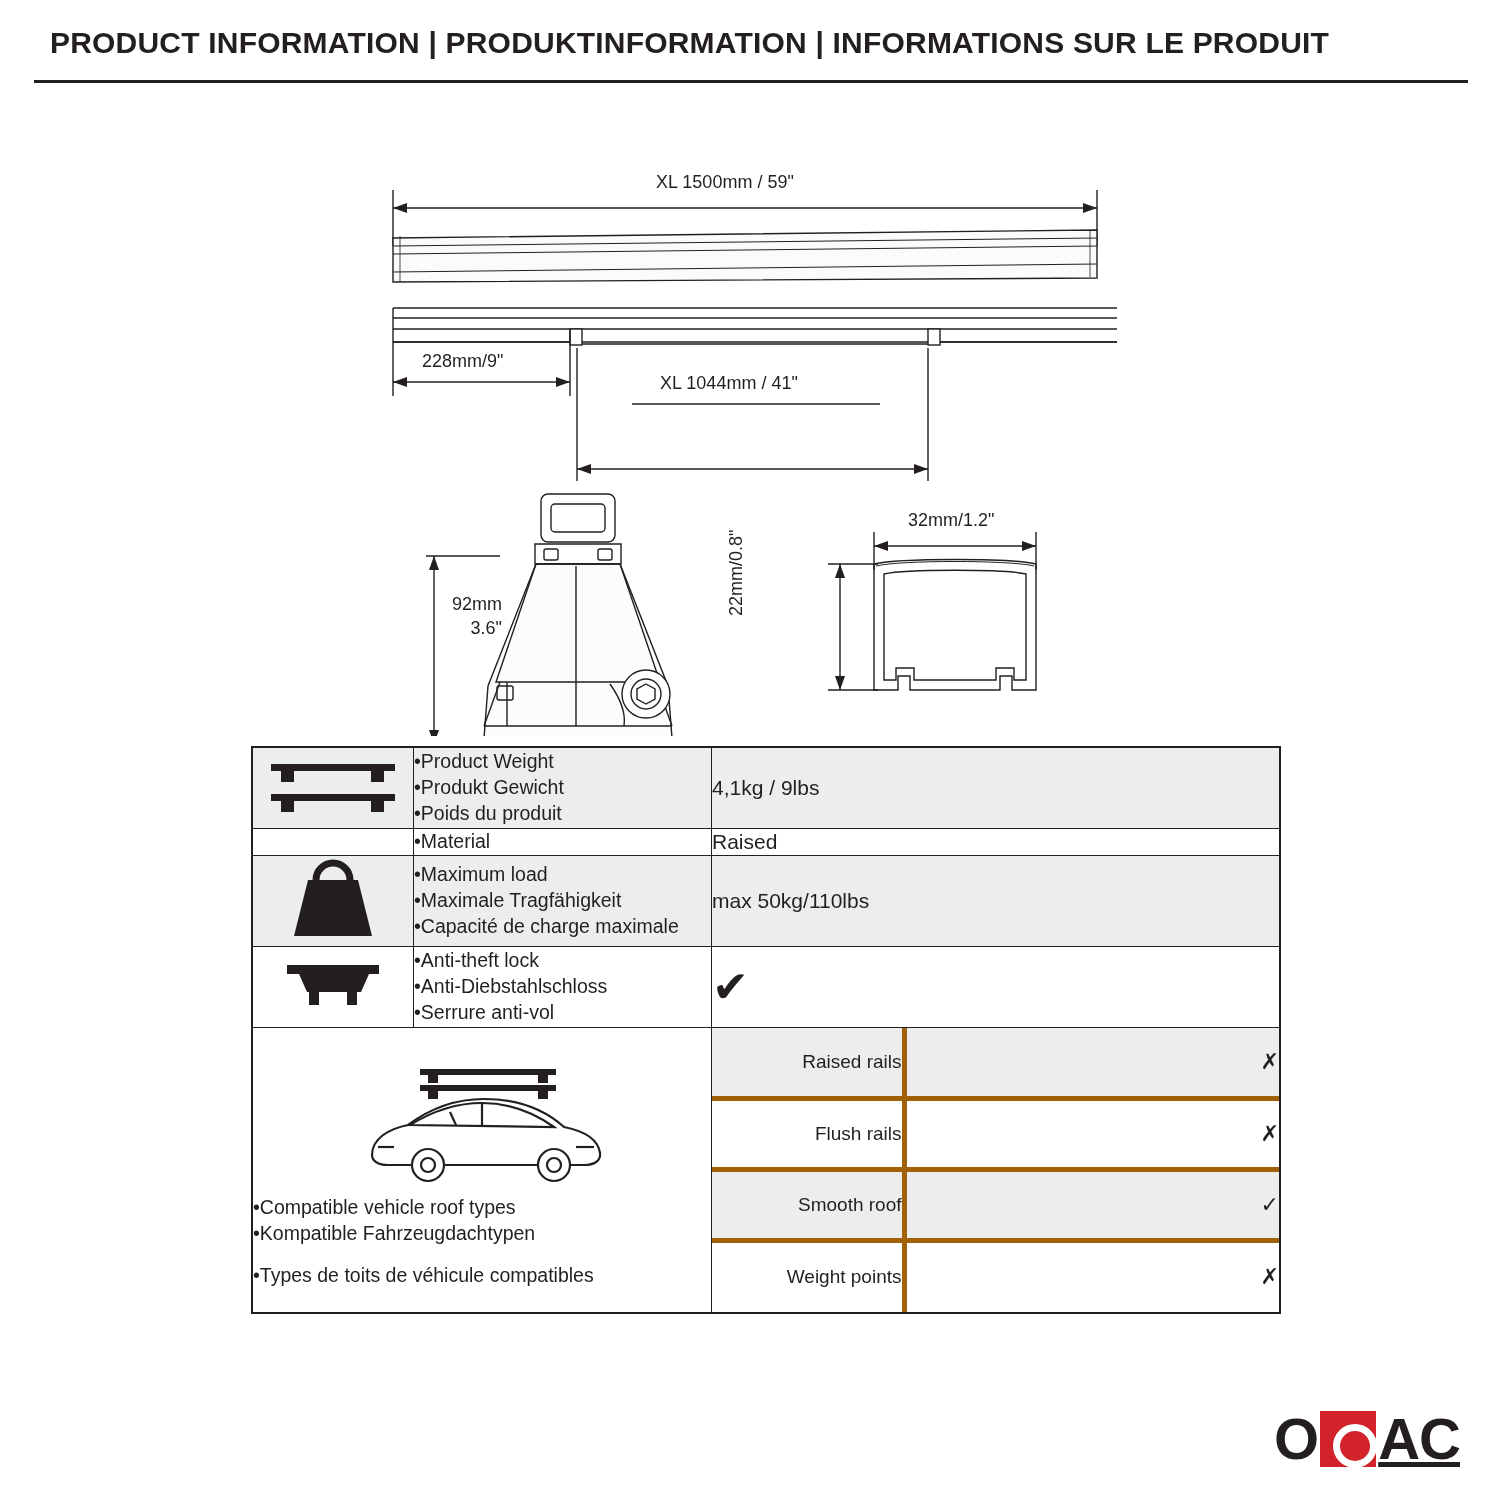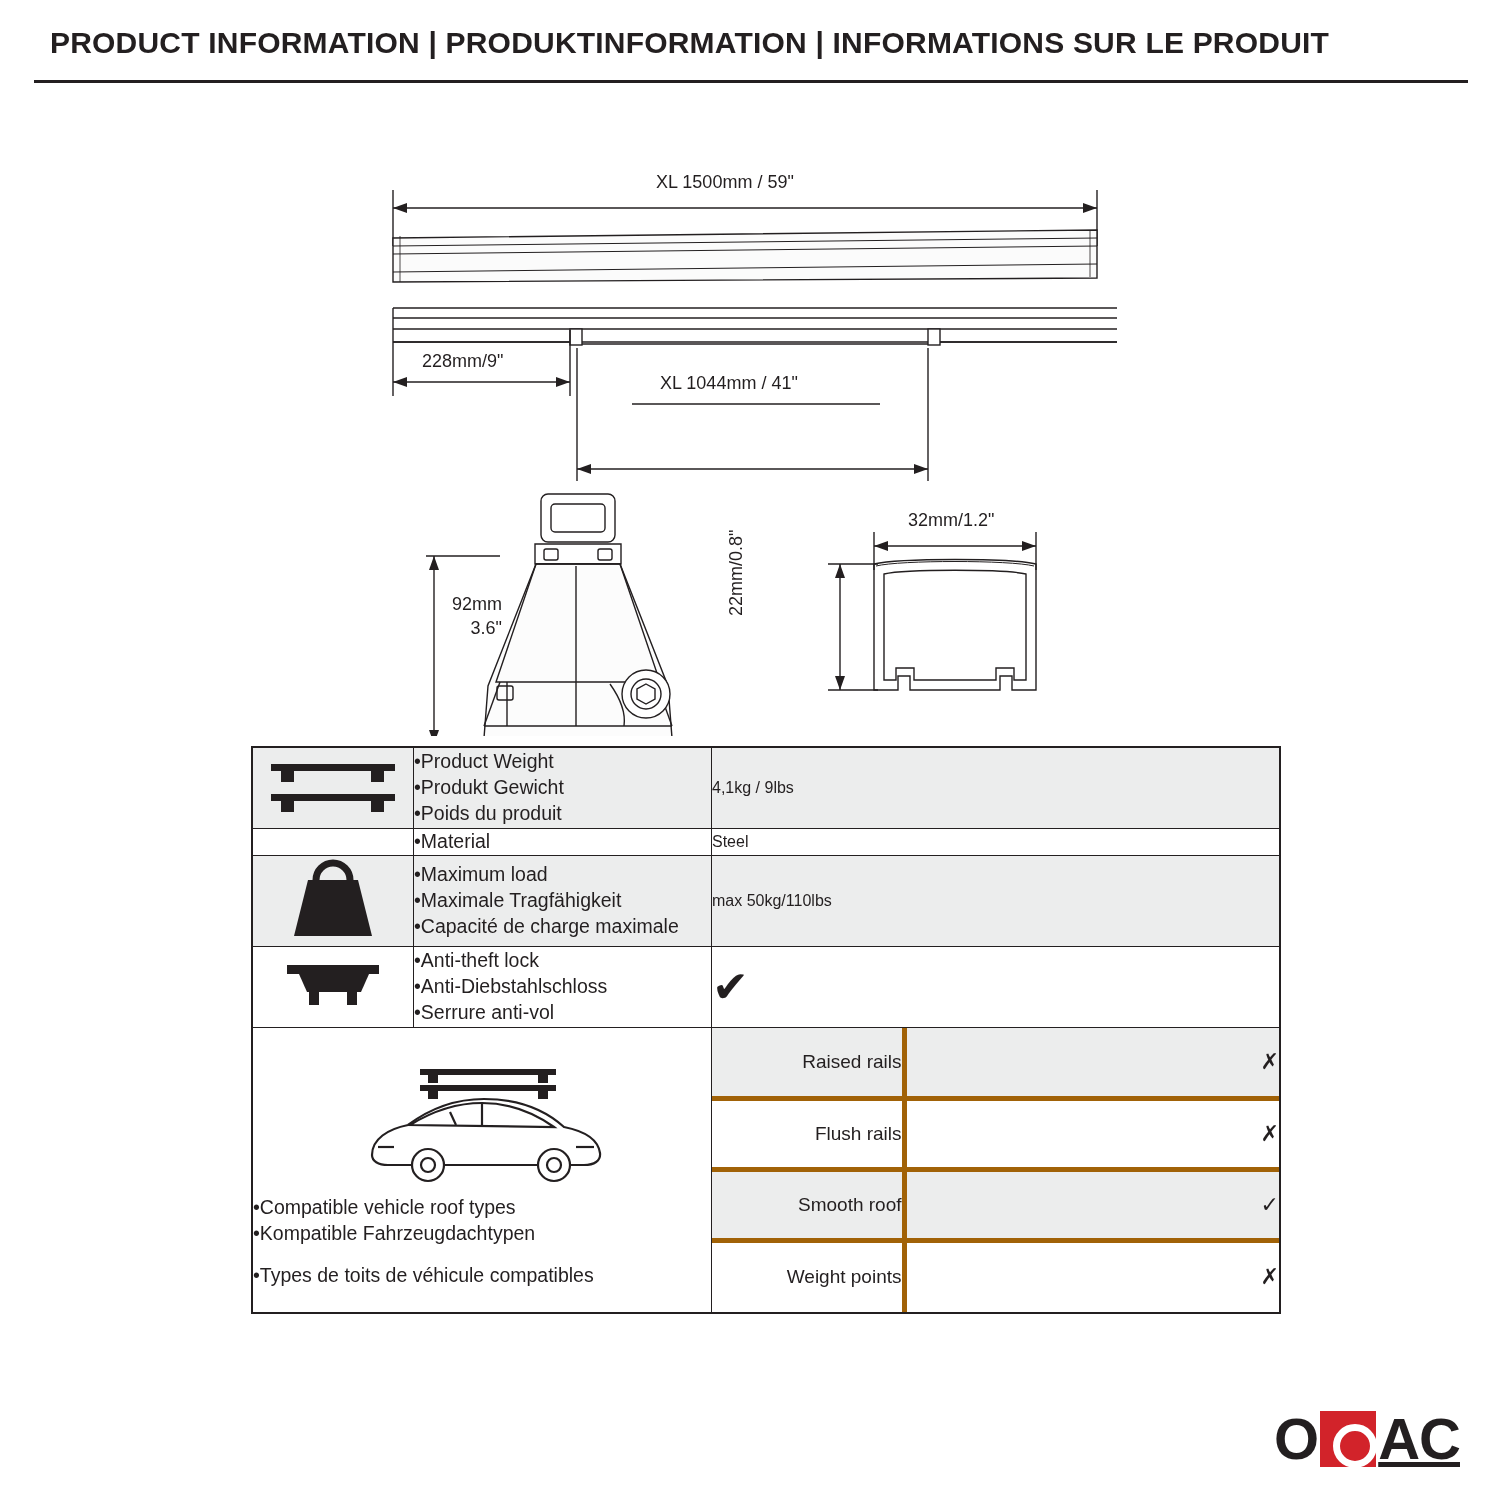--- a/index.html
+++ b/index.html
@@ -50,21 +50,21 @@
     border: 2px solid #231f20;
     border-collapse: collapse;
   }
   .spec-table td {
     border: 1px solid #231f20;
     vertical-align: middle;
     padding: 0;
   }
   .cell-icon { width: 152px; text-align: center; padding: 8px 0; }
   .cell-label { width: 298px; padding: 12px 10px 12px 14px; }
-  .cell-value { padding: 12px 0 12px 22px; font-size: 16px; }
+  .cell-value { padding: 12px 0 12px 22px; font-size: 21px; }
   .row-shaded { background: #eceded; }
   .label-line {
     font-size: 19.5px;
     line-height: 1.32;
     white-space: nowrap;
   }
   .label-line.wrap { white-space: normal; margin-top: 16px; }
 
   
   .compat-wrap { padding: 0 !important; }
@@ -248,21 +248,21 @@
         <div class="label-line">•Poids du produit</div>
       </td>
       <td class="cell-value">4,1kg / 9lbs</td>
     </tr>
 
     <tr>
       <td class="cell-icon"></td>
       <td class="cell-label">
         <div class="label-line">•Material</div>
       </td>
-      <td class="cell-value">Steel</td>
+      <td class="cell-value">Raised</td>
     </tr>
 
     <tr class="row-shaded">
       <td class="cell-icon">
         <svg width="110" height="86" viewBox="0 0 110 86">
           <path d="M38,24 a17,17 0 0,1 34,0" fill="none" stroke="#231f20" stroke-width="7"></path>
           <path d="M30,24 L80,24 L94,80 L16,80 Z" fill="#231f20"></path>
         </svg>
       </td>
       <td class="cell-label">

